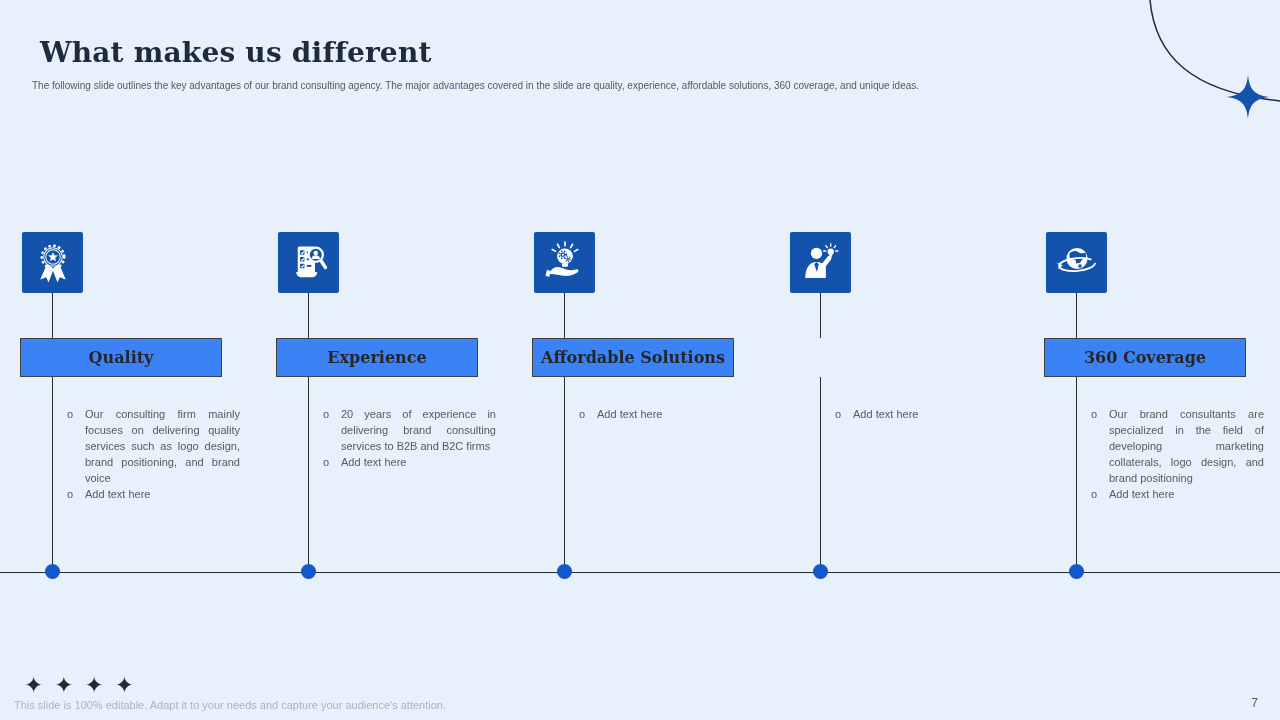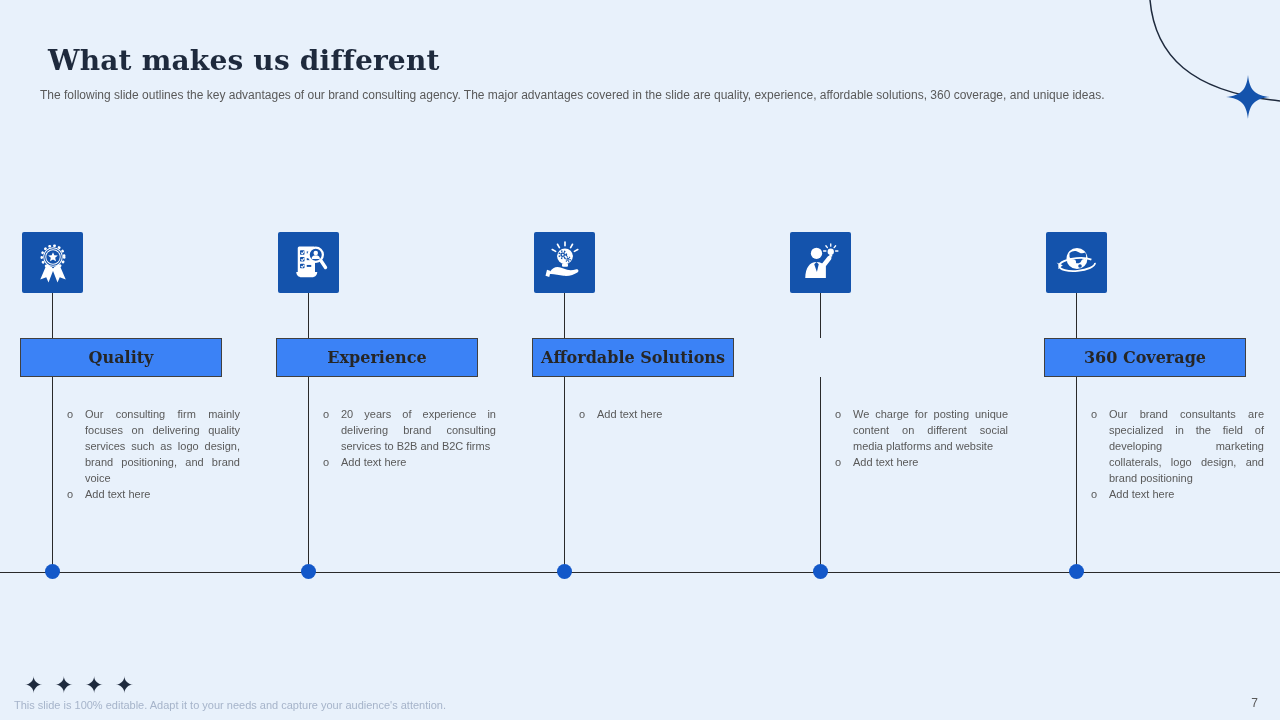--- a/index.html
+++ b/index.html
@@ -1,21 +1,21 @@
 <!DOCTYPE html>
 <html style="--accent-blue: #1453ac; --dot-blue: #1358c9; --background: #e8f1fb; --title-color: #1e2a3d; --text-color: #595959; --line-color: #2a2a2a; --box-border: #404040; --footer-color: #a6b4ca;"><head>
 <meta charset="utf-8">
 <style>
   html,body{margin:0;padding:0;background:#d7dee8}
   .slide{position:relative;width:1280px;height:720px;background:var(--background,#e8f1fb);
          font-family:"Liberation Sans",sans-serif;overflow:hidden}
-  .title{position:absolute;left:32px;top:28px;margin:16px;
+  .title{position:absolute;left:32px;top:28px;margin:8px;
          font-family:"DejaVu Serif","Liberation Serif",serif;font-size:28px;font-weight:700;
          color:var(--title-color,#1e2a3d);letter-spacing:.2px}
-  .subtitle{position:absolute;left:32px;top:80px;margin:8px;font-size:12px;color:var(--text-color,#595959)}
+  .subtitle{position:absolute;left:32px;top:80px;margin:0;font-size:10px;color:var(--text-color,#595959)}
   .corner{position:absolute;top:0;right:0}
   .timeline{position:absolute;left:0;top:572px;width:1280px;height:1px;background:var(--line-color,#2a2a2a)}
   .column{position:absolute;top:232px;width:202px;height:356px}
   .icon-box{position:absolute;left:2px;top:0;width:61px;height:61px;background:var(--accent-blue,#1453ac);
             border-radius:2px;display:flex;align-items:center;justify-content:center}
   .vline{position:absolute;width:1px;background:var(--line-color,#2a2a2a);left:32px}
   .vline.v1{top:61px;height:45px}
   .vline.v2{top:145px;height:195px}
   .label-box{position:absolute;left:0;top:106px;width:200px;height:37px;background:#3b82f6;
              border:1px solid var(--box-border,#404040);display:flex;align-items:center;justify-content:center;
@@ -149,21 +149,20 @@
         <rect x="43" y="20.8" width="4" height="2.8" rx="1" fill="#fff"></rect>
         <circle cx="26" cy="19" r="7.5" fill="#fff"></circle>
         <path d="M11,52 C11,38 17,30.5 26,30.5 C31,30.5 35.5,32.5 38.5,36.5 L38.5,52 Z" fill="#fff"></path>
         <path d="M34,37 L43,25.5" stroke="#fff" stroke-width="6" stroke-linecap="round"></path>
         <polygon points="26,30.5 29,33.5 26.5,44 23,33.5" fill="var(--accent-blue)"></polygon>
       </svg>
     </div>
     <div class="vline v1"></div>
     <div class="vline v2"></div>
     <ul class="bullets">
-      <li>We charge for posting unique content on different social media platforms and website</li>
       <li>Add text here</li>
     </ul>
     <div class="dot"></div>
   </div>
 
   <div class="column" style="left:1044px">
     <div class="icon-box">
       <svg viewBox="0 0 64 64" width="48" height="48">
         <circle cx="32" cy="26" r="14" fill="#fff"></circle>
         <path d="M22,19 c4,-4 9,-4 13,-1 c3,2 6,1 8,0 c1.5,3 1.5,6 0.5,9 c-3,-1 -5,0 -6,2.5 c-1,2.5 -4,3.5 -7,2.5 c1,-3 -1,-5 -4,-5 c-2.5,0 -4,-1.5 -4.5,-3.5 z" fill="var(--accent-blue)"></path>

